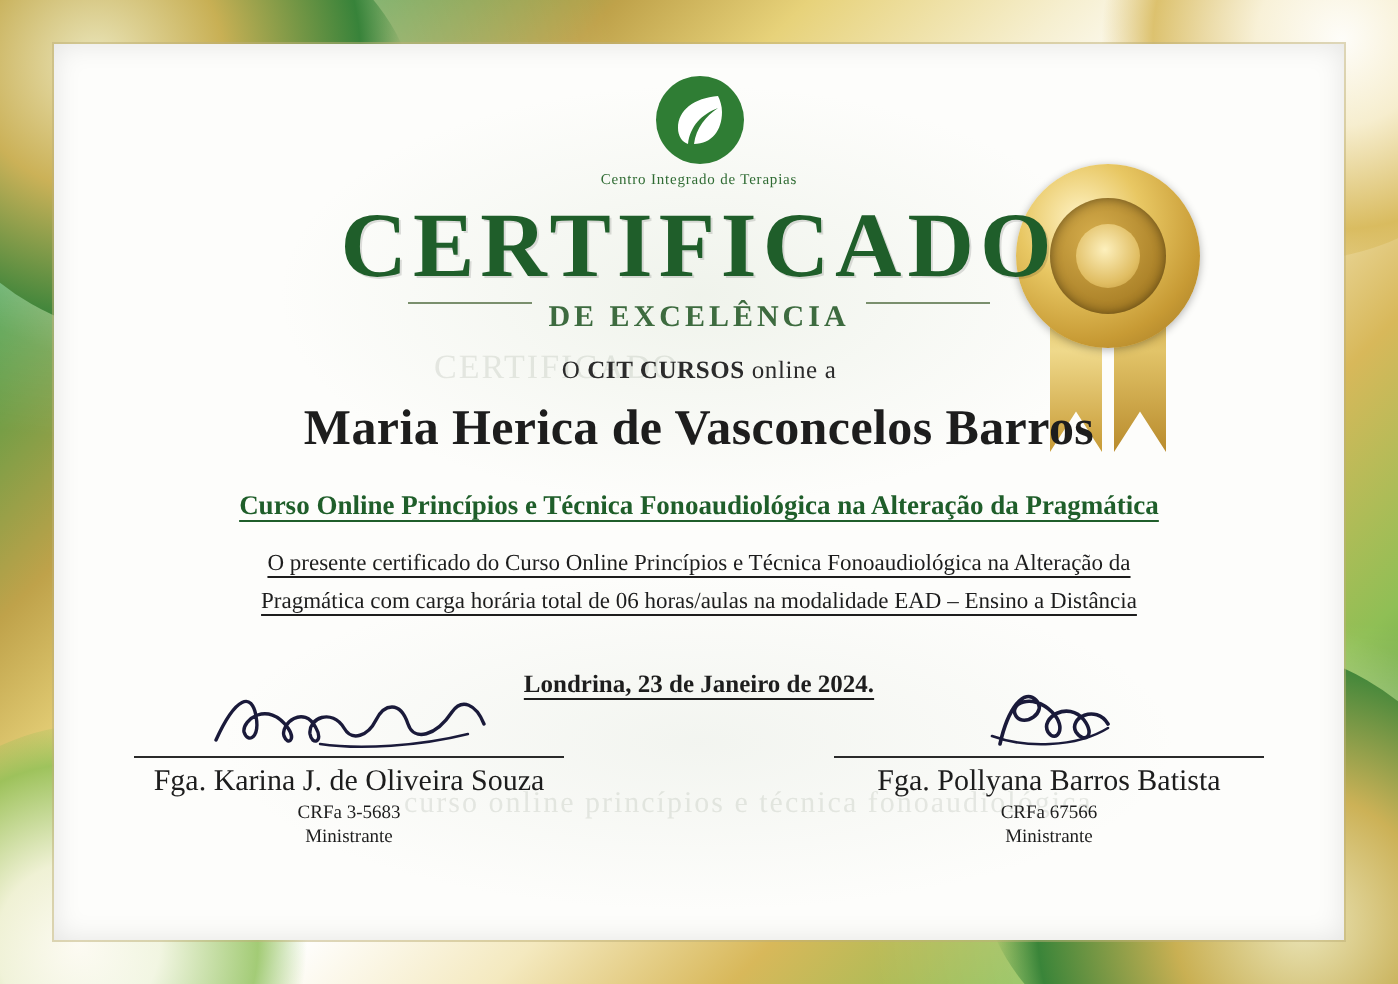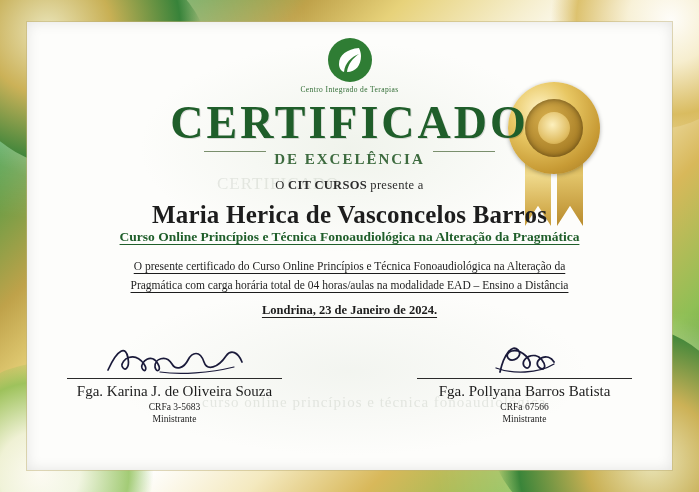--- a/index.html
+++ b/index.html
@@ -158,40 +158,40 @@
     color: #1d1d1d;
     margin-top: 8px;
     letter-spacing: 0.2px;
   }
 
   .course {
     font-family: "Liberation Serif", serif;
     font-weight: bold;
     font-size: 13.5px;
     color: #1f5e2a;
-    margin-top: 0;
+    margin-top: 16px;
     text-decoration: underline;
     text-underline-offset: 3px;
   }
 
   .description {
     font-size: 11.5px;
     color: #1d1d1d;
     line-height: 1.65;
     margin: 12px auto 0;
     width: 470px;
     text-decoration: underline;
     text-underline-offset: 3px;
   }
 
   .place-date {
     font-weight: bold;
     font-size: 12.5px;
     color: #1d1d1d;
-    margin-top: 8px;
+    margin-top: 24px;
     text-decoration: underline;
     text-underline-offset: 3px;
   }
 
   .signatures {
     position: absolute;
     left: 40px;
     right: 40px;
     bottom: 46px;
     display: flex;
@@ -349,28 +349,28 @@
 
       <div class="title">CERTIFICADO</div>
 
       <div class="subtitle-row">
         <span class="subtitle-rule"></span>
         <span class="subtitle">DE EXCELÊNCIA</span>
         <span class="subtitle-rule"></span>
       </div>
 
       <div class="confers">
-        <span>O </span><b>CIT CURSOS</b><span> presente a</span>
+        <span>O </span><b>CIT CURSOS</b><span> online a</span>
       </div>
 
       <div class="recipient">Maria Herica de Vasconcelos Barros</div>
 
       <div class="course">Curso Online Princípios e Técnica Fonoaudiológica na Alteração da Pragmática</div>
 
-      <div class="description">O presente certificado do Curso Online Princípios e Técnica Fonoaudiológica na Alteração da Pragmática com carga horária total de 04 horas/aulas na modalidade EAD – Ensino a Distância</div>
+      <div class="description">O presente certificado do Curso Online Princípios e Técnica Fonoaudiológica na Alteração da Pragmática com carga horária total de 06 horas/aulas na modalidade EAD – Ensino a Distância</div>
 
       <div class="place-date">Londrina, 23 de Janeiro de 2024.</div>
 
     </div>
 
     <div class="signatures">
 
       <div class="sig-block">
         <div class="sig-ink">
           <svg width="150" height="34" viewBox="0 0 150 34">

